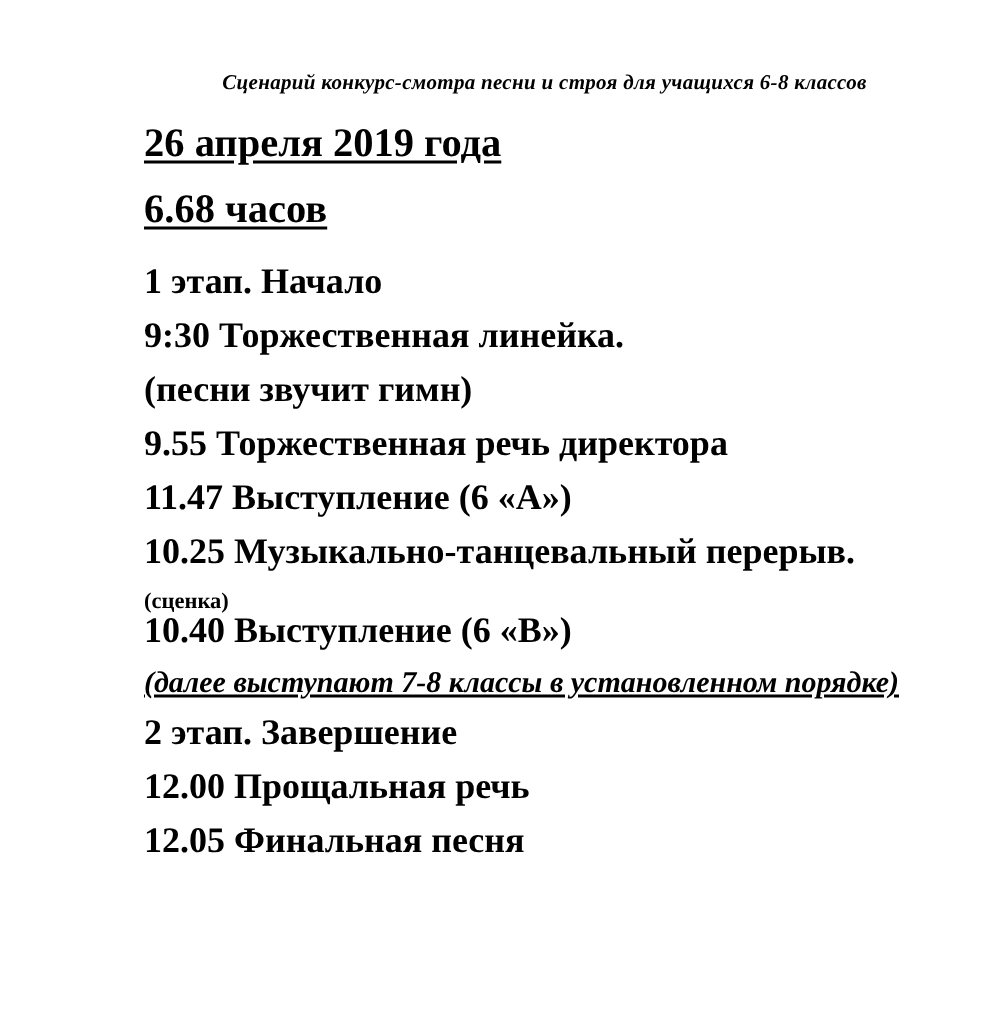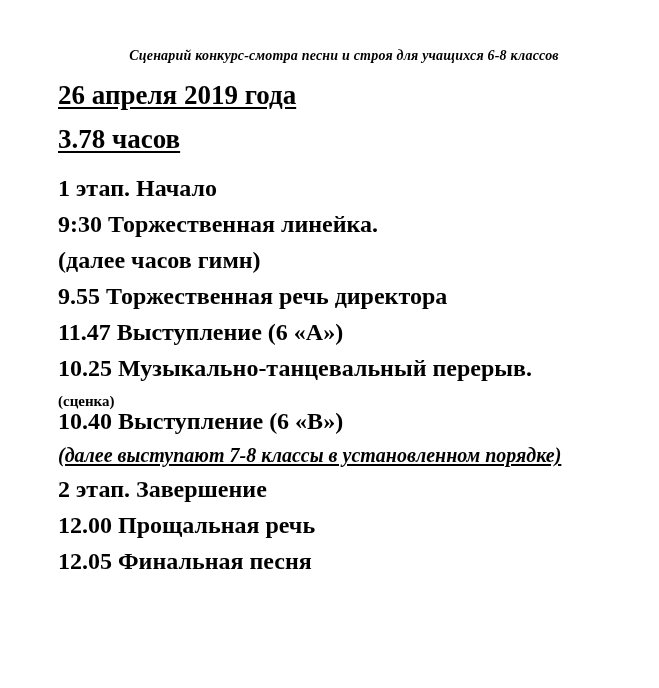--- a/index.html
+++ b/index.html
@@ -11,21 +11,21 @@
     width: 659px;
     height: 688px;
     overflow: hidden;
     font-family: "Liberation Serif", "DejaVu Serif", serif;
     color: #000000;
   }
   .page {
     box-sizing: border-box;
     width: 642px;
     height: 688px;
-    padding: 48px 12px 10px 58px;
+    padding: 48px 12px 10px 96px;
     background: #ffffff;
   }
   .subtitle {
     text-align: center;
     font-size: 14px;
     font-weight: bold;
     font-style: italic;
     margin: 0 0 16px 0;
     letter-spacing: 0.2px;
   }
@@ -69,26 +69,26 @@
 </style>
 </head>
 <body>
 
 <div class="page">
 
   <p class="subtitle">Сценарий конкурс-смотра песни и строя для учащихся 6-8 классов</p>
 
   <h1 class="heading date">26 апреля 2019 года</h1>
 
-  <h2 class="heading time">3.78 часов</h2>
+  <h2 class="heading time">6.68 часов</h2>
 
   <div class="schedule">
     <div class="line">1 этап. Начало</div>
     <div class="line">9:30 Торжественная линейка.</div>
-    <div class="line">(далее часов гимн)</div>
+    <div class="line">(песни звучит гимн)</div>
     <div class="line">9.55 Торжественная речь директора</div>
     <div class="line">11.47 Выступление (6 «А»)</div>
     <div class="line">10.25 Музыкально-танцевальный перерыв.</div>
     <div class="line note-small">(сценка)</div>
     <div class="line">10.40 Выступление (6 «В»)</div>
     <div class="line note-italic">(далее выступают 7-8 классы в установленном порядке)</div>
     <div class="line">2 этап. Завершение</div>
     <div class="line">12.00 Прощальная речь</div>
     <div class="line">12.05 Финальная песня</div>
   </div>

